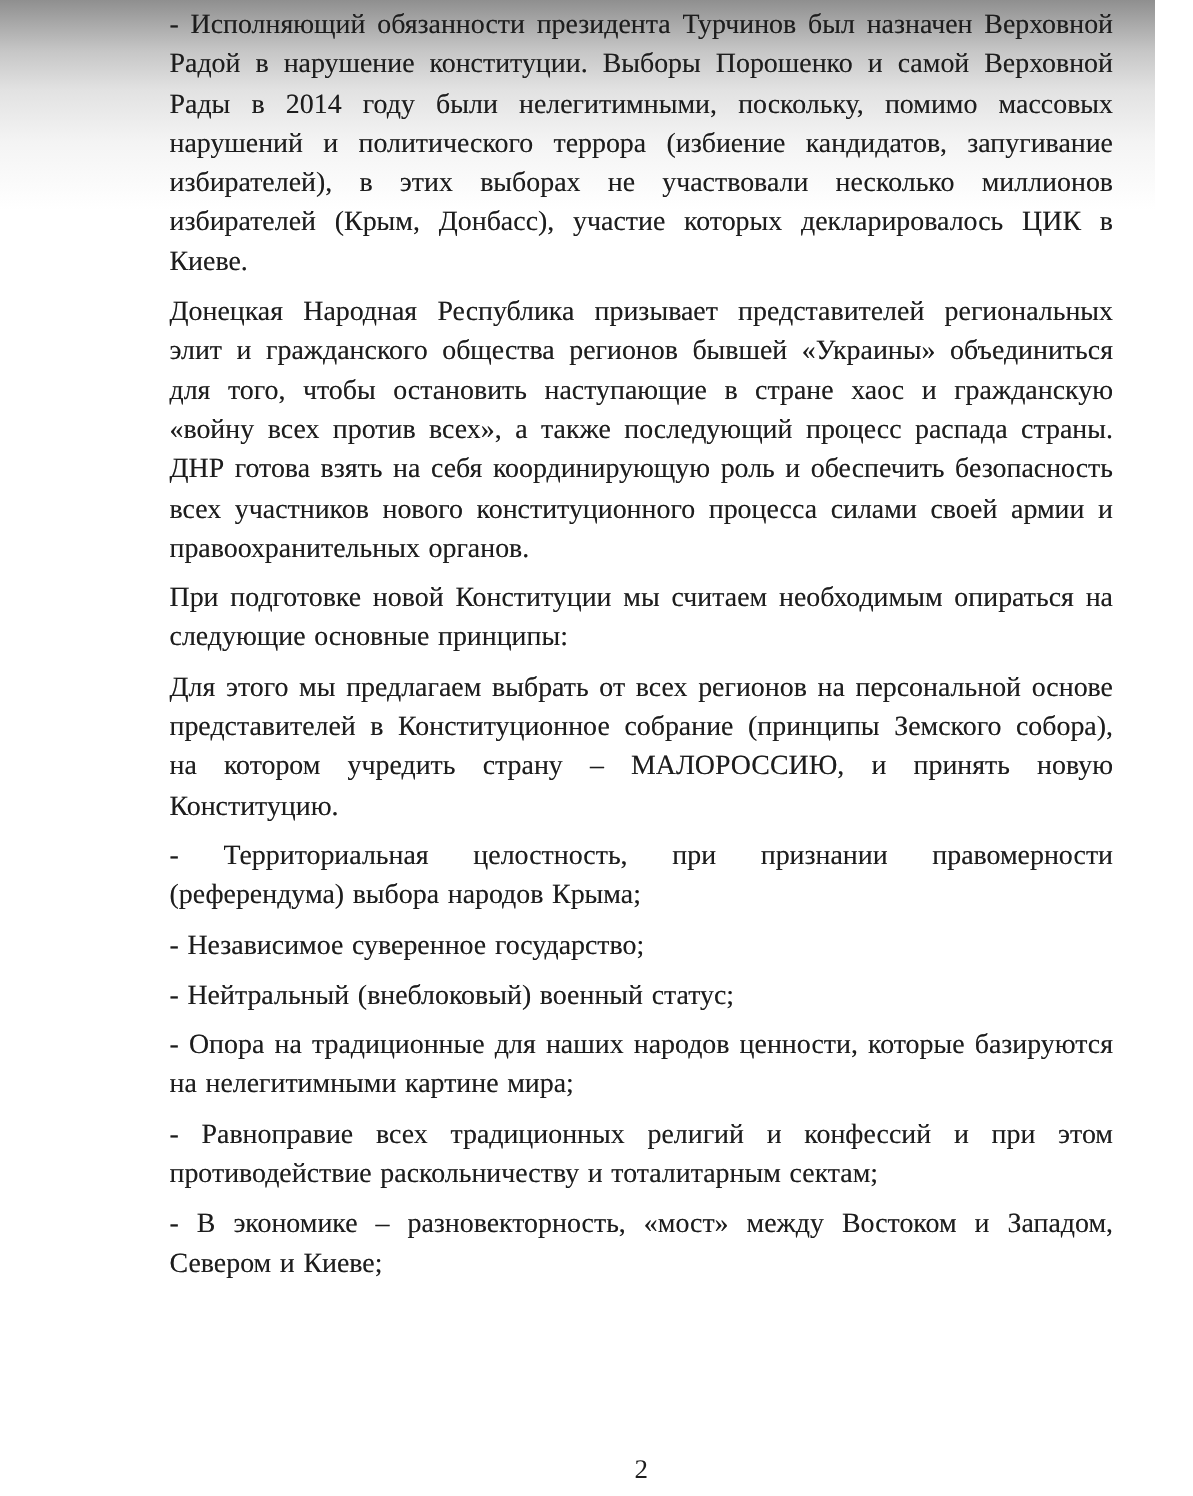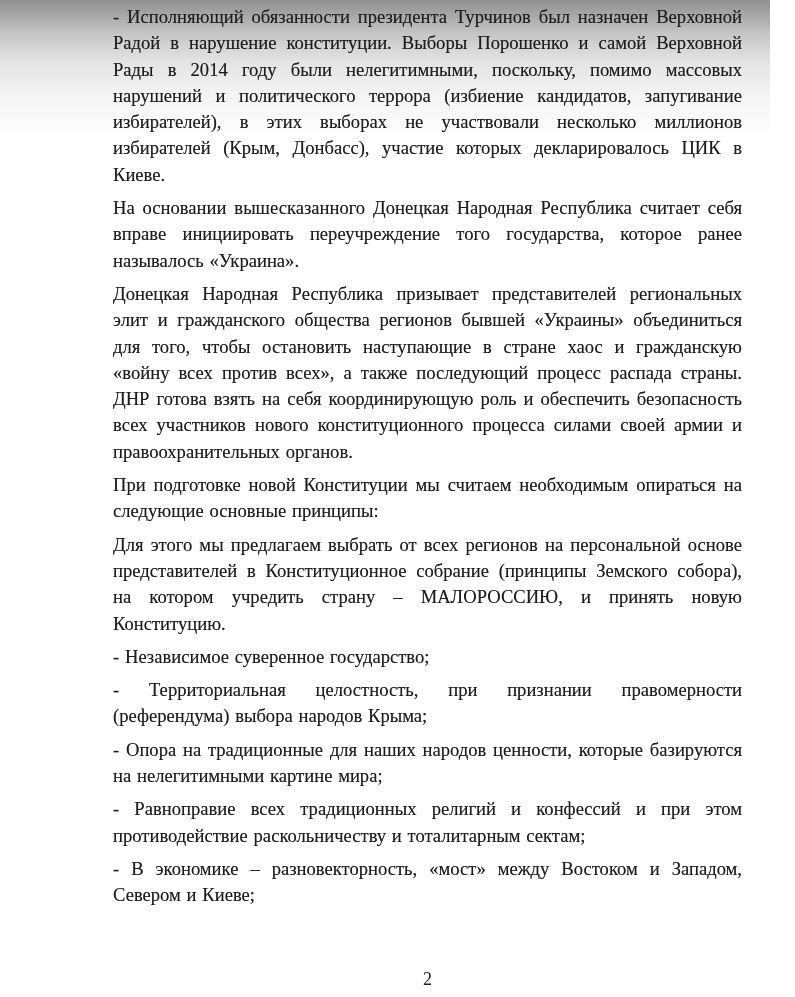--- a/index.html
+++ b/index.html
@@ -52,24 +52,24 @@
     line-height: 22px;
     color: #1d1d1d;
   }
 </style>
 </head>
 <body>
 
 <div class="page">
   <div class="content">
     <p class="para">- Исполняющий обязанности президента Турчинов был назначен Верховной Радой в нарушение конституции. Выборы Порошенко и самой Верховной Рады в 2014 году были нелегитимными, поскольку, помимо массовых нарушений и политического террора (избиение кандидатов, запугивание избирателей), в этих выборах не участвовали несколько миллионов избирателей (Крым, Донбасс), участие которых декларировалось ЦИК в Киеве.</p>
-    <p class="para">На основании вышесказанного Донецкая Народная Республика считает себя вправе инициировать переучреждение того государства, которое ранее называлось «Украина».</p>
     <p class="para">Донецкая Народная Республика призывает представителей региональных элит и гражданского общества регионов бывшей «Украины» объединиться для того, чтобы остановить наступающие в стране хаос и гражданскую «войну всех против всех», а также последующий процесс распада страны. ДНР готова взять на себя координирующую роль и обеспечить безопасность всех участников нового конституционного процесса силами своей армии и правоохранительных органов.</p>
     <p class="para">При подготовке новой Конституции мы считаем необходимым опираться на следующие основные принципы:</p>
     <p class="para">Для этого мы предлагаем выбрать от всех регионов на персональной основе представителей в Конституционное собрание (принципы Земского собора), на котором учредить страну – МАЛОРОССИЮ, и принять новую Конституцию.</p>
+    <p class="para">- Территориальная целостность, при признании правомерности (референдума) выбора народов Крыма;</p>
     <p class="para">- Независимое суверенное государство;</p>
-    <p class="para">- Территориальная целостность, при признании правомерности (референдума) выбора народов Крыма;</p>
+    <p class="para">- Нейтральный (внеблоковый) военный статус;</p>
     <p class="para">- Опора на традиционные для наших народов ценности, которые базируются на нелегитимными картине мира;</p>
     <p class="para">- Равноправие всех традиционных религий и конфессий и при этом противодействие раскольничеству и тоталитарным сектам;</p>
     <p class="para">- В экономике – разновекторность, «мост» между Востоком и Западом, Севером и Киеве;</p>
   </div>
   <div class="footer">2</div>
 </div>
 
 </body></html>

